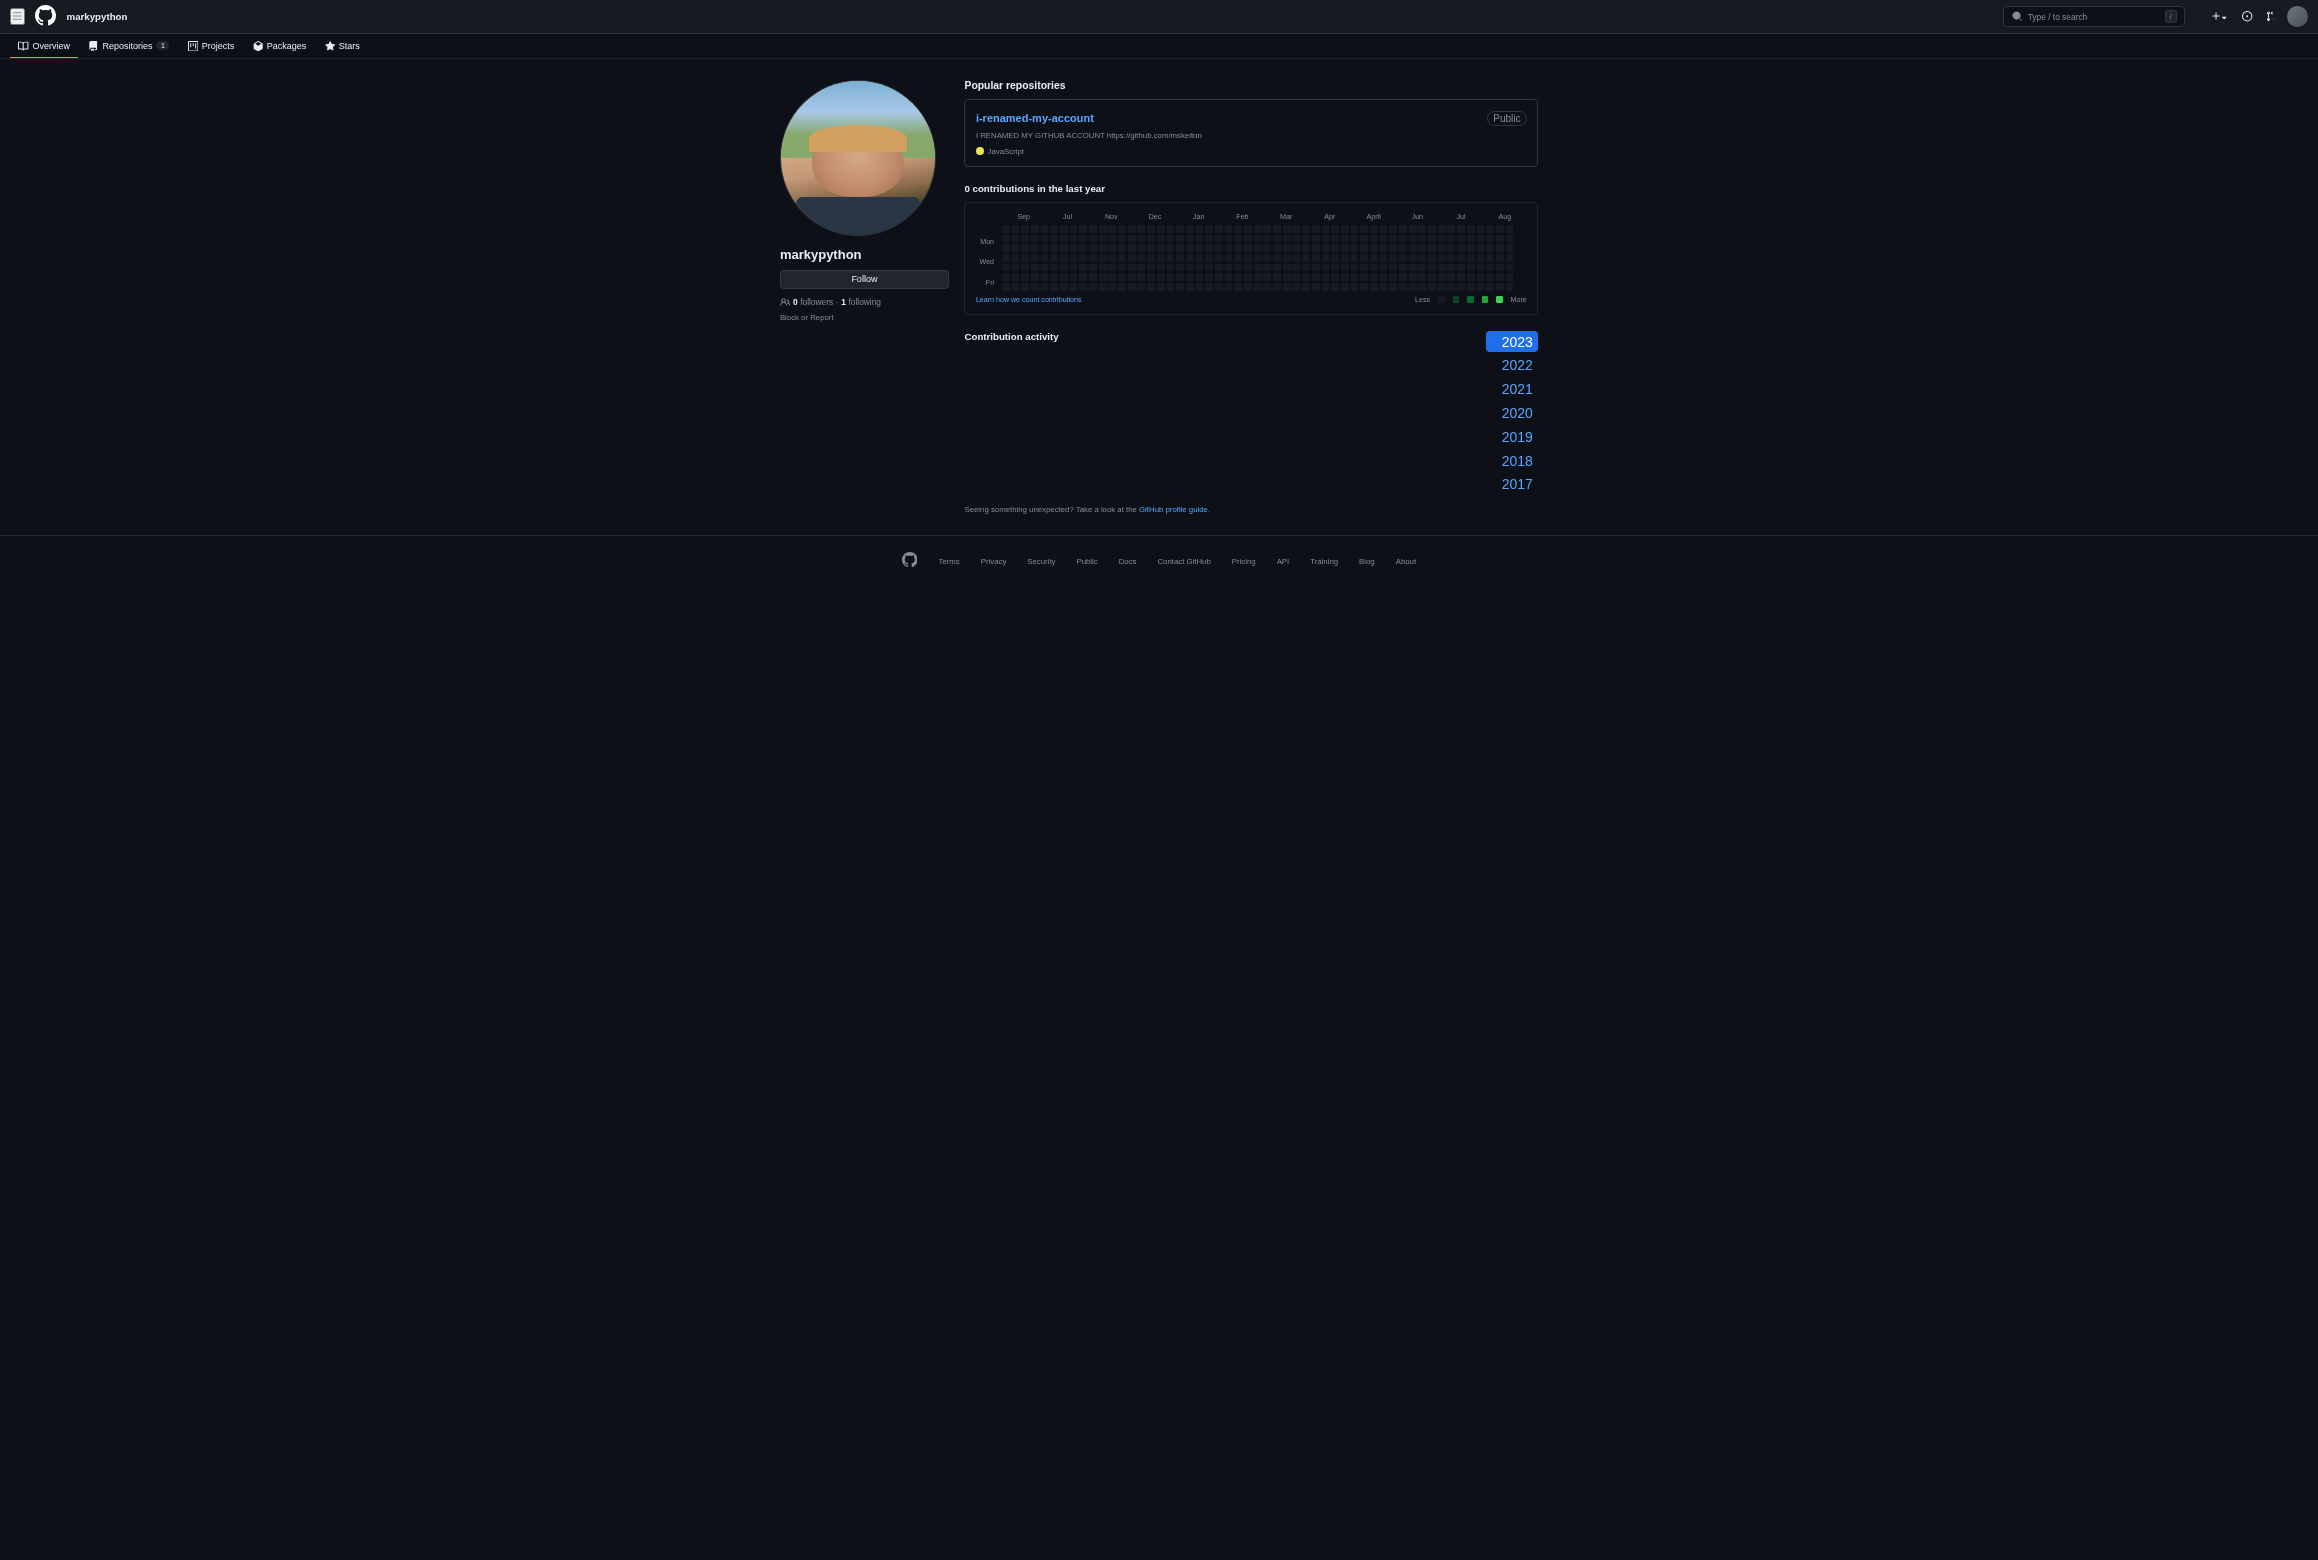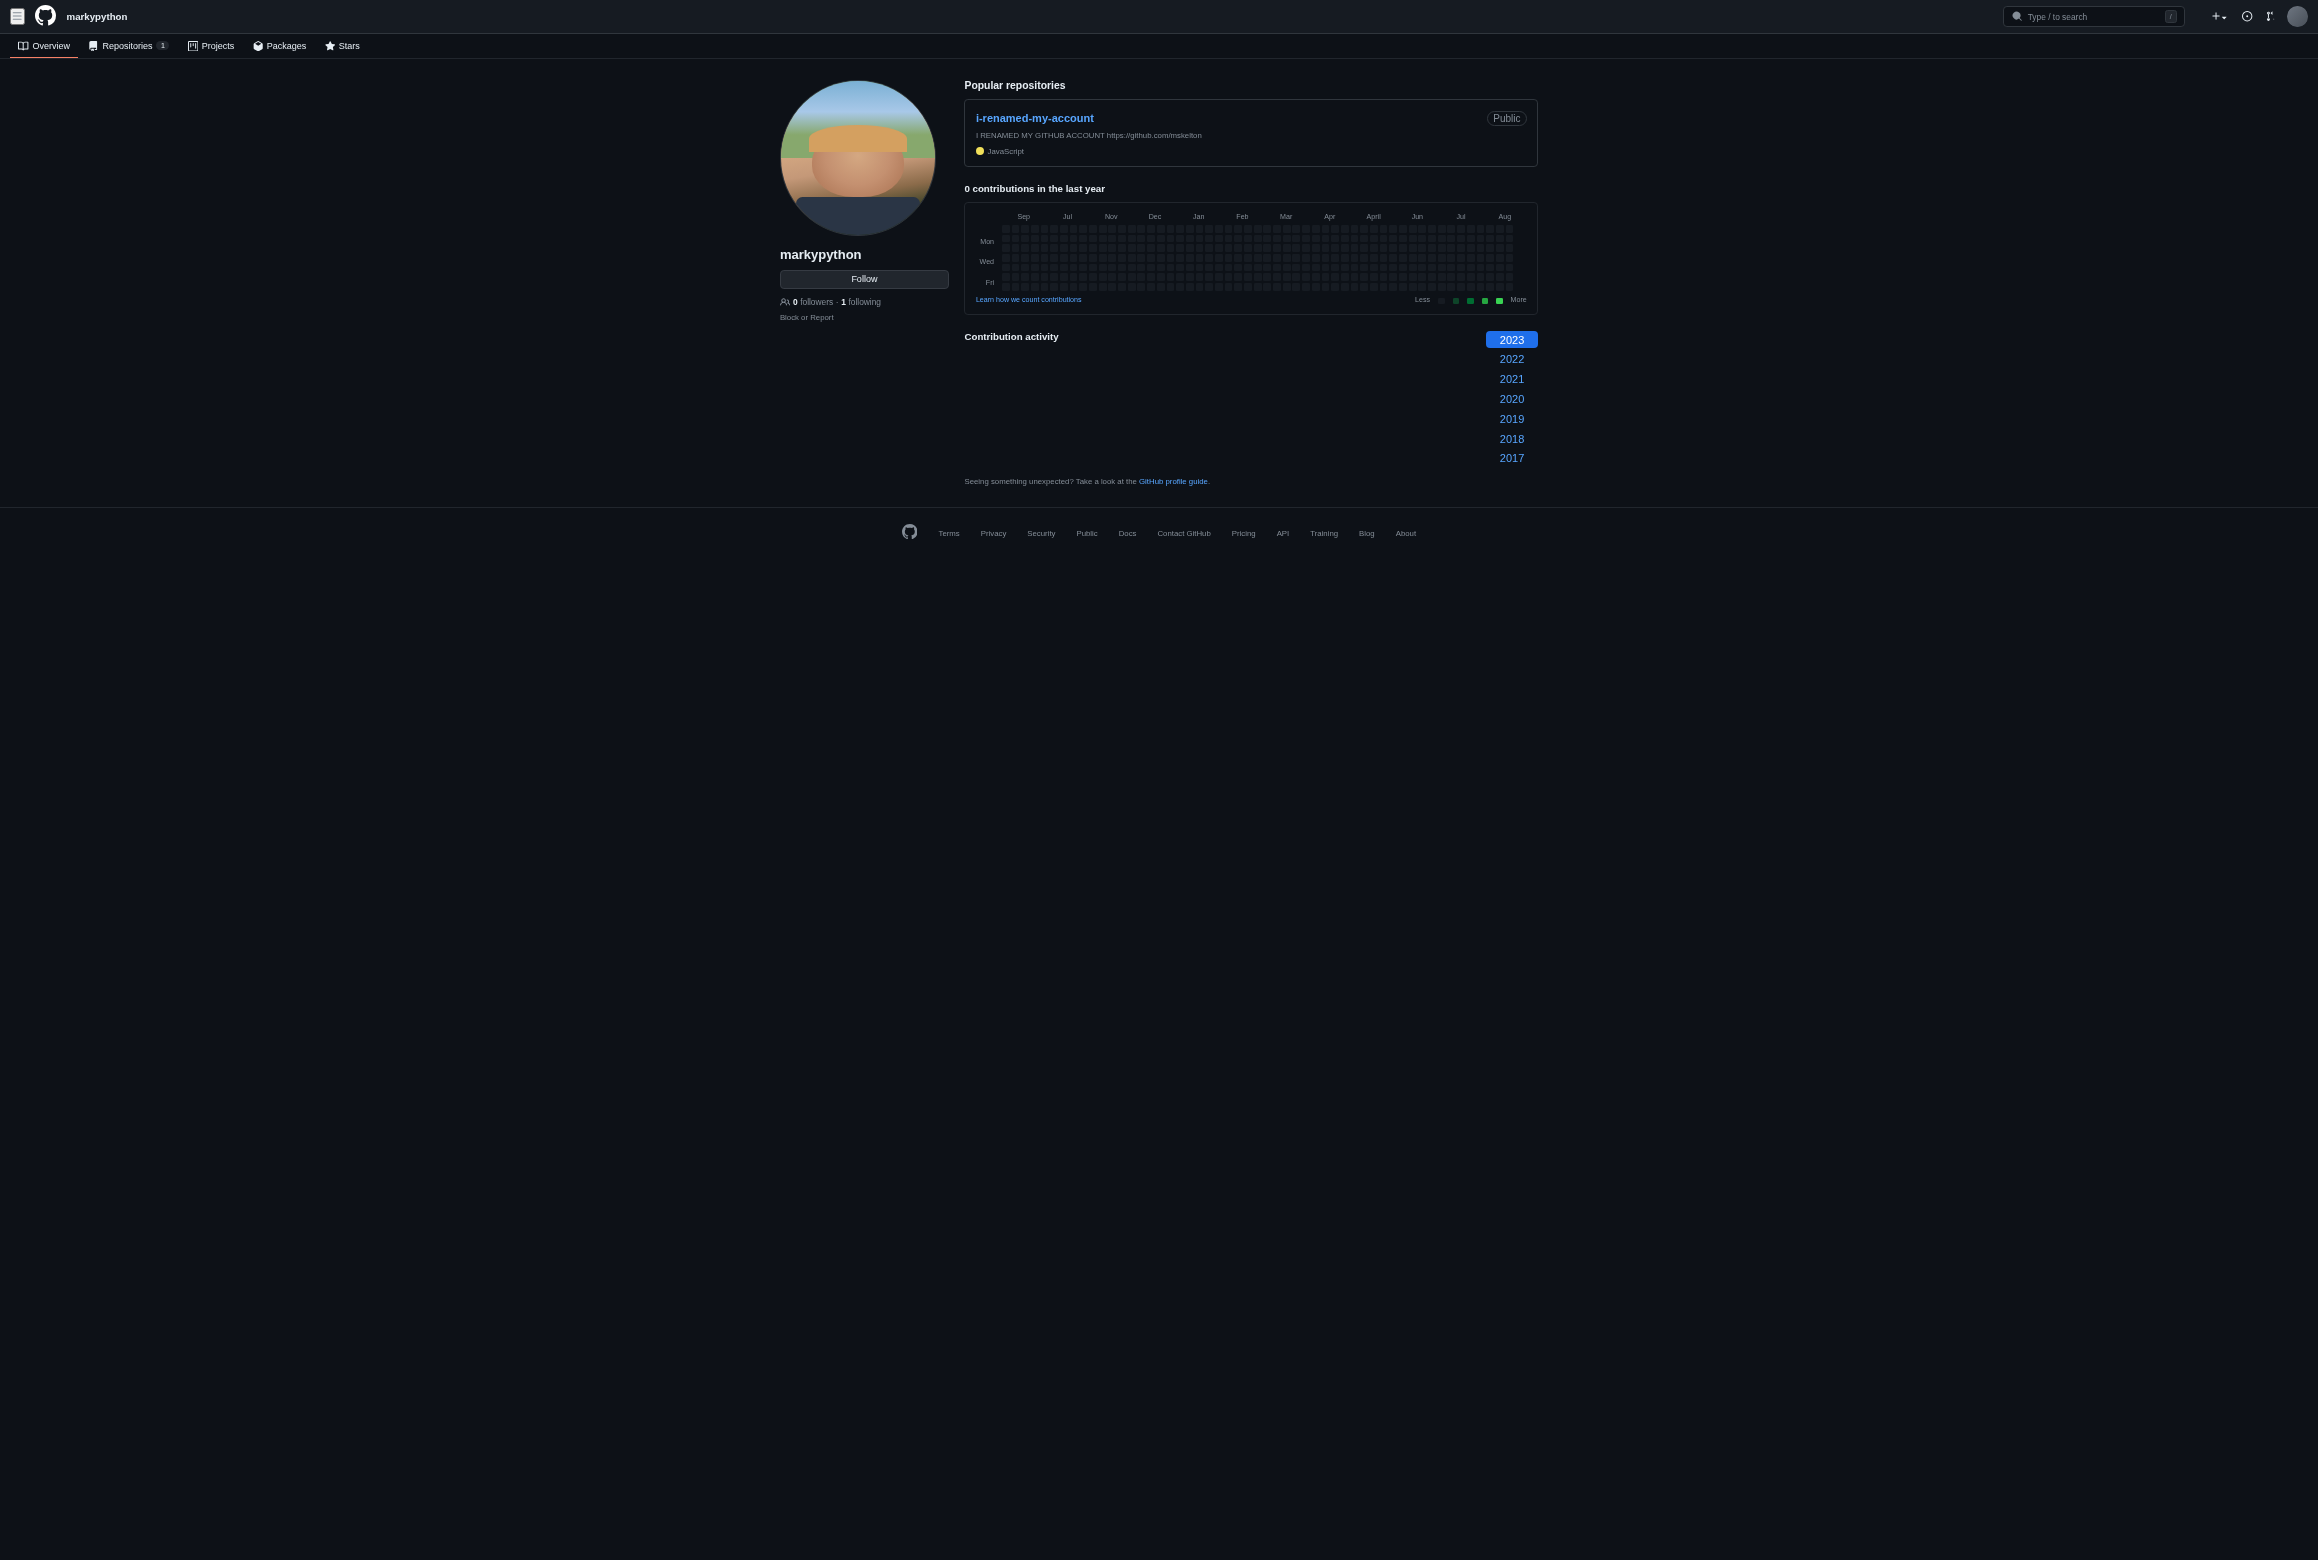--- a/index.html
+++ b/index.html
@@ -248,21 +248,21 @@
     .contrib-footer {
       display: flex;
       justify-content: space-between;
       align-items: center;
       margin-top: 5.2px;
       font-size: 7.1px;
       color: #58a6ff;
     }
     .contrib-legend {
       display: flex;
-      align-items: flex-end;
+      align-items: flex-start;
       gap: 8px;
       color: #848d97;
     }
     .legend-cell {
       width: 6.5px;
       height: 6.5px;
       border-radius: 1.3px;
     }
 
     
@@ -273,24 +273,24 @@
       align-items: flex-start;
       margin-bottom: 10.4px;
     }
     .activity-title { font-size: 9.7px; font-weight: 600; color: #e6edf3; }
     .year-buttons { display: flex; flex-direction: column; gap: 2.6px; min-width: 52px; }
     .year-btn {
       background: none;
       border: none;
       color: #58a6ff;
       cursor: pointer;
-      text-align: center;
+      text-align: right;
       padding: 2.6px 5.2px;
       border-radius: 3.9px;
-      font-size: 11px;
+      font-size: 14px;
     }
     .year-btn.active {
       background: #1f6feb;
       color: #fff;
     }
 
     .activity-content { flex: 1; }
     .activity-period {
       font-size: 9px;
       font-weight: 600;

